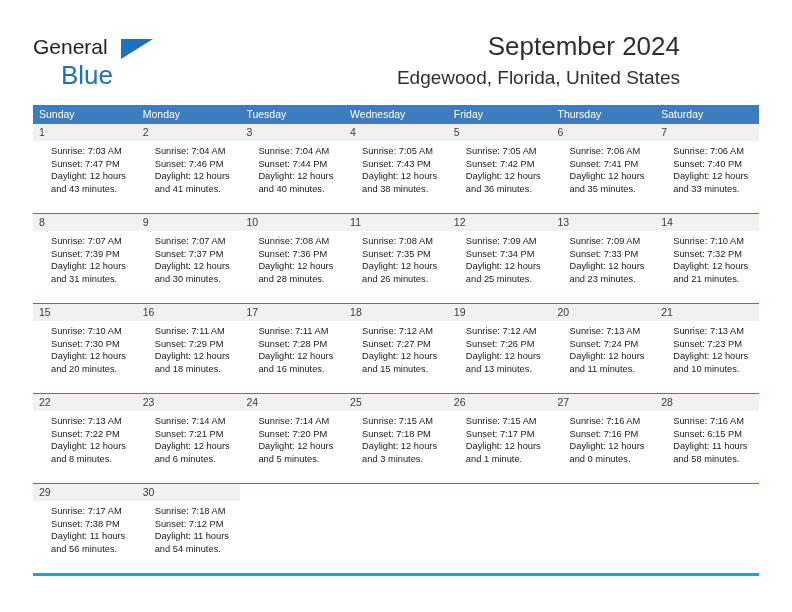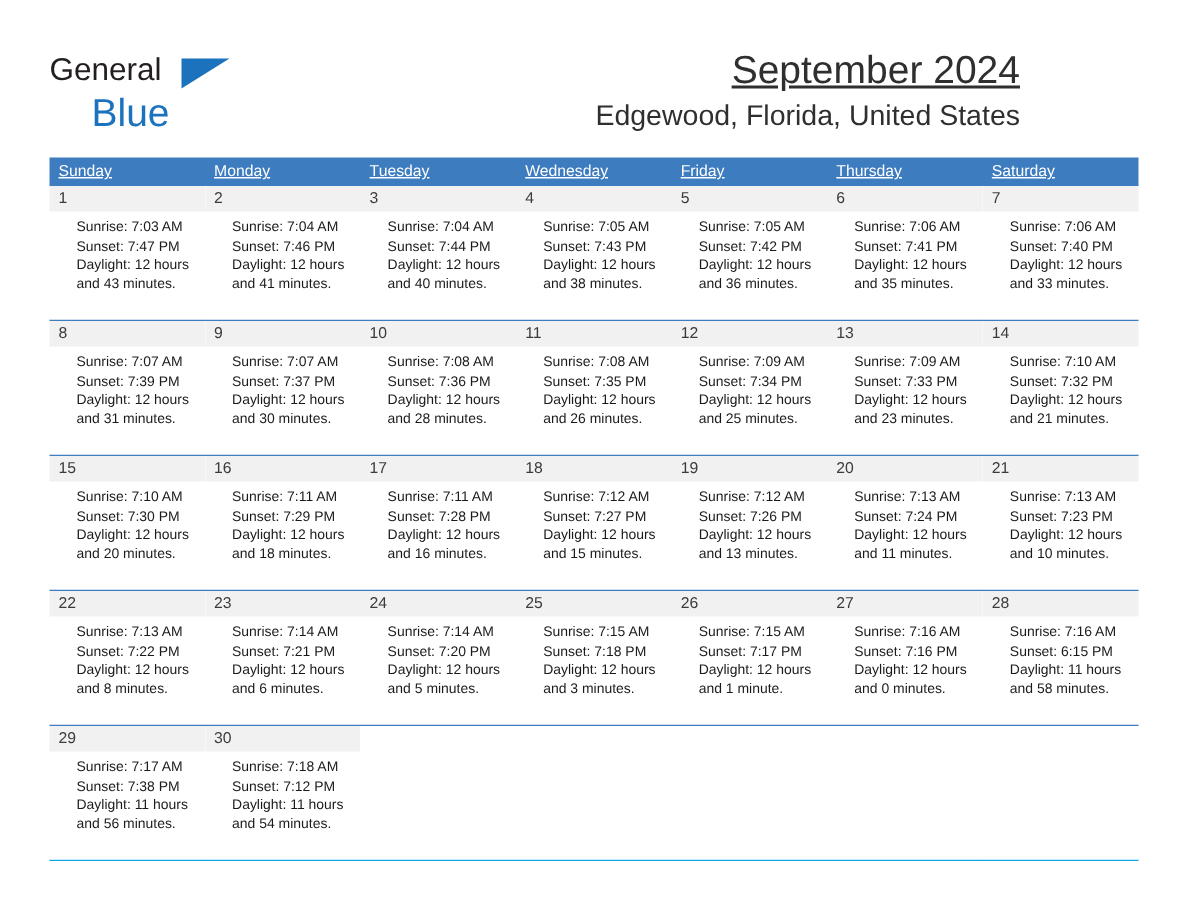--- a/index.html
+++ b/index.html
@@ -82,21 +82,20 @@
     right: 36px;
     top: 30px;
     text-align: right;
   }
   .cal-title {
     font-size: 26px;
     color: #2f2f2f;
     font-weight: normal;
     line-height: 32px;
     white-space: nowrap;
-    text-decoration: underline;
   }
   .cal-subtitle {
     font-size: 19px;
     color: #2f2f2f;
     line-height: 20px;
     margin-top: 6px;
     white-space: nowrap;
   }
 
   
@@ -115,31 +114,30 @@
   .weekday-cell {
     width: 103.71px;
     height: 19px;
     line-height: 19px;
     color: #ffffff;
     font-size: 10.5px;
     padding-left: 6px;
     box-sizing: border-box;
     overflow: hidden;
     white-space: nowrap;
-    text-decoration: underline;
   }
 
   .week-row {
     display: flex;
     width: 726px;
     border-bottom: 1px solid #3c7cbf;
     box-sizing: border-box;
   }
   .week-row.last {
-    border-bottom: 1px solid #0ea5e9;
+    border-bottom: 3px solid #0ea5e9;
   }
 
   .day-cell {
     width: 103.71px;
     height: 89px;
     box-sizing: border-box;
     position: relative;
     background: #ffffff;
   }
   .day-cell.filled .daynum-band {

